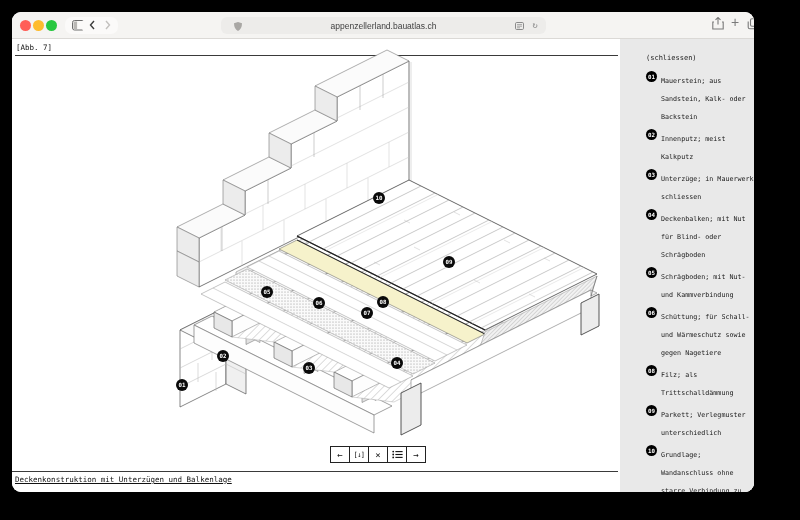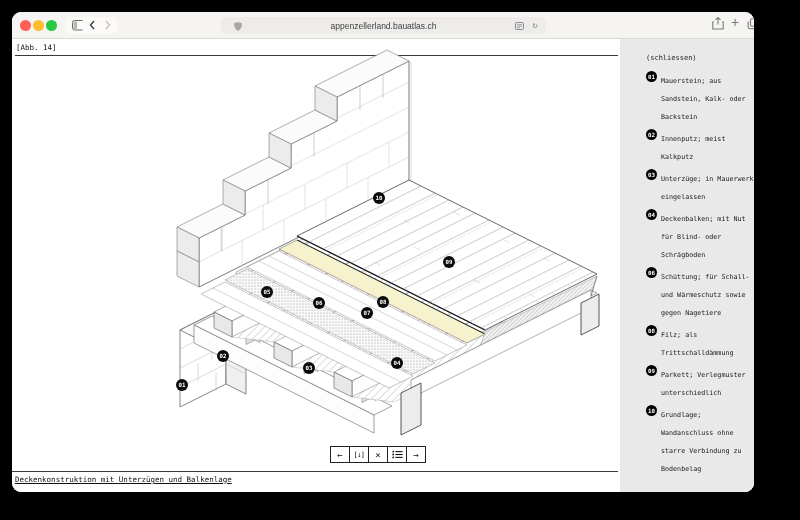--- a/index.html
+++ b/index.html
@@ -100,21 +100,21 @@
     <span class="tb-right" style="left:735px;">
       <svg width="12" height="12" viewBox="0 0 12 12">
         <rect x="3.5" y="0.8" width="7.5" height="7.5" rx="1.5" fill="none" stroke="#7a7a7a" stroke-width="1.1"></rect>
         <path d="M1.2 3.5 L1.2 9.2 A1.6 1.6 0 0 0 2.8 10.8 L8.5 10.8" fill="none" stroke="#7a7a7a" stroke-width="1.1"></path>
       </svg>
     </span>
   </div>
 
   <div class="content">
 
-    <span class="abb mono">[Abb. 14]</span>
+    <span class="abb mono">[Abb. 7]</span>
     <div class="rule-top"></div>
 
     <svg class="diagram" viewBox="28 39 608 428">
       <defs>
         <pattern id="h45" width="5.5" height="5.5" patternUnits="userSpaceOnUse" patternTransform="rotate(45)">
           <rect width="5.5" height="5.5" fill="#fff"></rect>
             <line x1="0" y1="0" x2="0" y2="5.5" stroke="#9a9a9a" stroke-width="0.7"></line>
         </pattern>
         <pattern id="h45d" width="2.8" height="2.8" patternUnits="userSpaceOnUse" patternTransform="rotate(45)">
           <rect width="2.8" height="2.8" fill="#f2f2f2"></rect>
@@ -360,27 +360,31 @@
       <div class="legend-item">
         <span class="badge">01</span>
         <span class="legend-text">Mauerstein; aus Sandstein, Kalk- oder Backstein</span>
       </div>
       <div class="legend-item">
         <span class="badge">02</span>
         <span class="legend-text">Innenputz; meist Kalkputz</span>
       </div>
       <div class="legend-item">
         <span class="badge">03</span>
-        <span class="legend-text">Unterzüge; in Mauerwerk eingelassen</span>
+        <span class="legend-text">Unterzüge; in Mauerwerk schliessen</span>
       </div>
       <div class="legend-item">
         <span class="badge">04</span>
         <span class="legend-text">Deckenbalken; mit Nut für Blind- oder Schrägboden</span>
       </div>
       <div class="legend-item">
+        <span class="badge">05</span>
+        <span class="legend-text">Schrägboden; mit Nut- und Kammverbindung</span>
+      </div>
+      <div class="legend-item">
         <span class="badge">06</span>
         <span class="legend-text">Schüttung; für Schall- und Wärmeschutz sowie gegen Nagetiere</span>
       </div>
       <div class="legend-item">
         <span class="badge">08</span>
         <span class="legend-text">Filz; als Trittschalldämmung</span>
       </div>
       <div class="legend-item">
         <span class="badge">09</span>
         <span class="legend-text">Parkett; Verlegmuster unterschiedlich</span>

